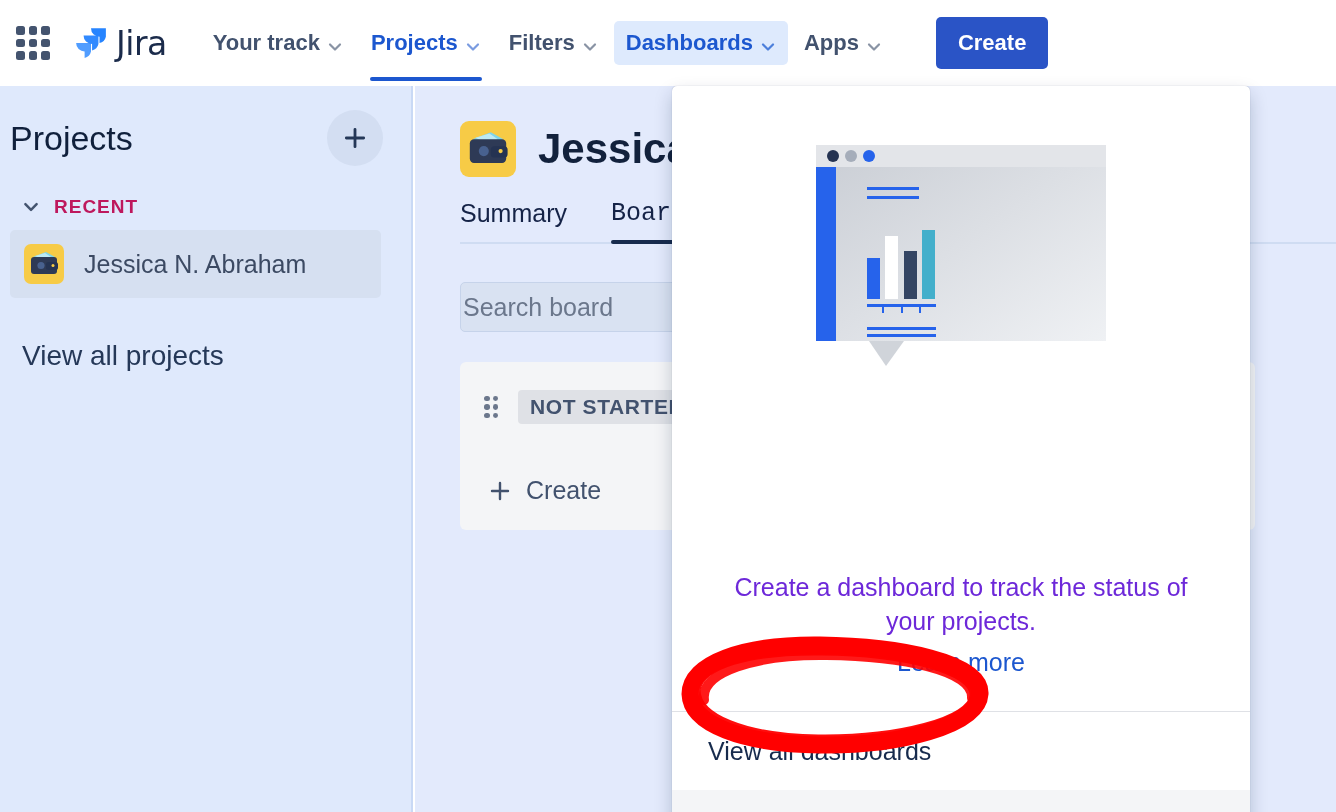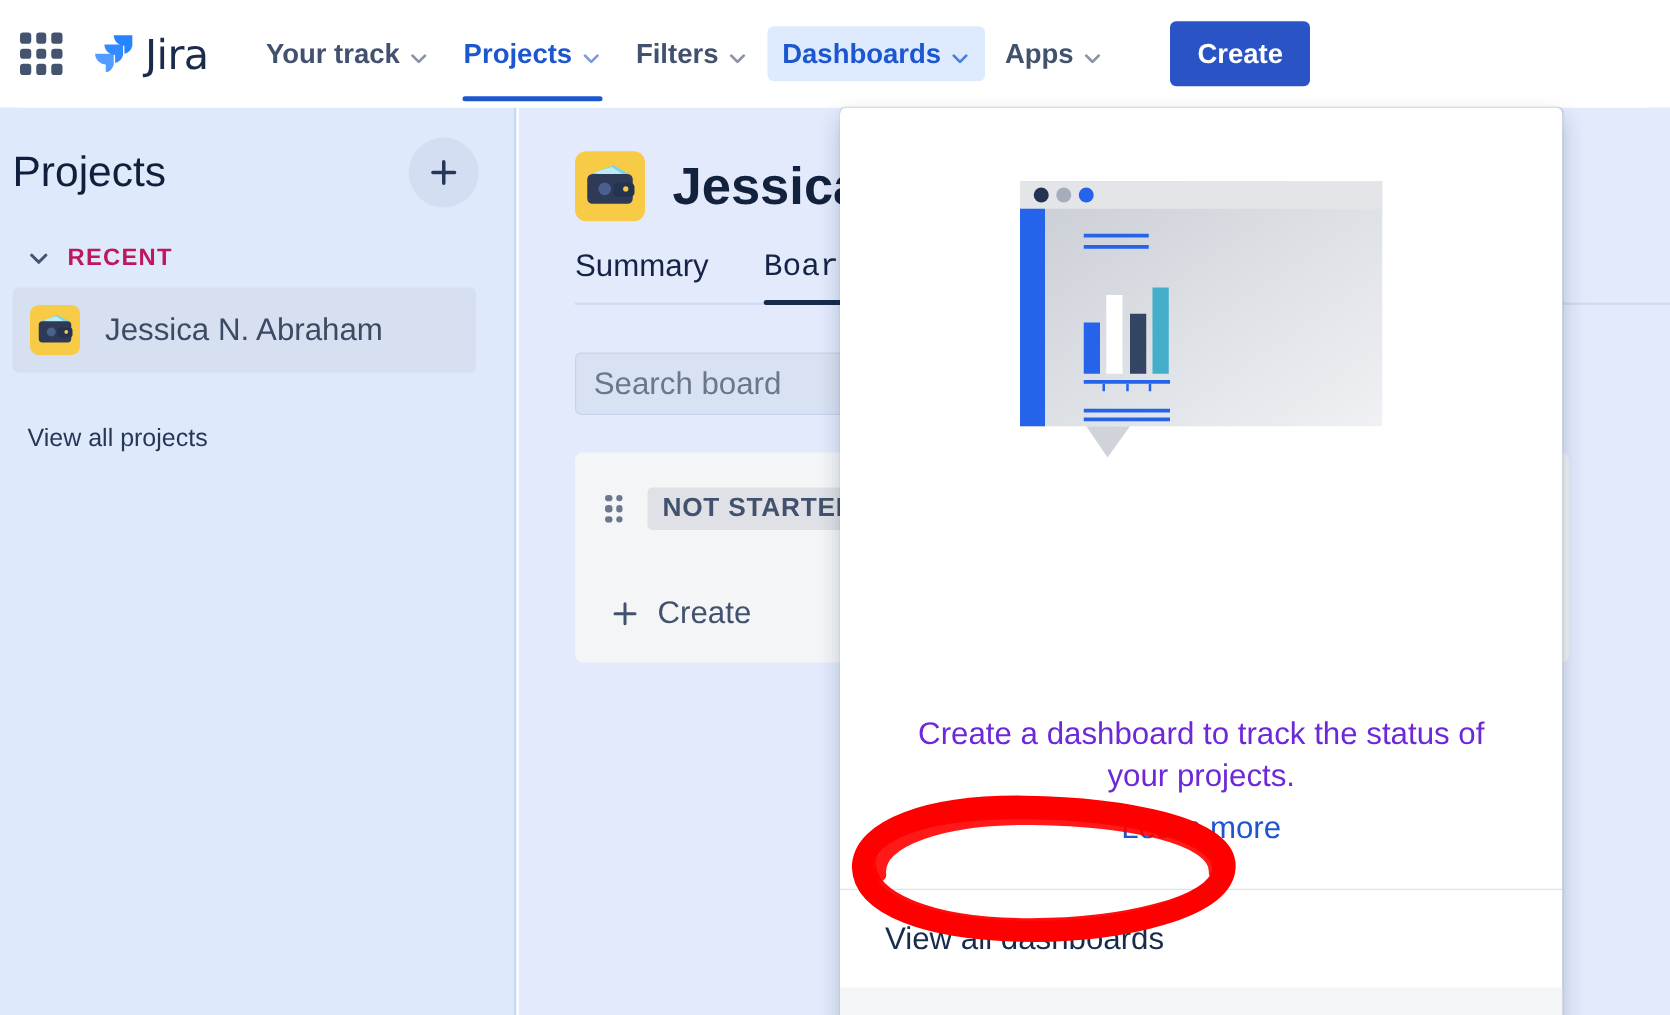--- a/index.html
+++ b/index.html
@@ -90,21 +90,21 @@
     margin: 12px 30px 0 10px; padding: 14px 14px;
     border-radius: 5px; background: #D6E0F1; cursor: pointer;
   }
   .proj-avatar {
     width: 40px; height: 40px; border-radius: 7px; flex: 0 0 auto;
     background: #F7CB46; position: relative; overflow: hidden;
   }
   .proj-avatar svg { position: absolute; inset: 0; width: 100%; height: 100%; }
   .sb-item-label { font-size: 25px; color: #3C4A63; }
   .sb-link {
-    margin: 42px 0 0 22px; font-size: 20px; color: #253858; cursor: pointer;
+    margin: 42px 0 0 22px; font-size: 28px; color: #253858; cursor: pointer;
   }
 
   
   .main {
     position: absolute; left: 415px; top: 86px; width: 921px; height: 726px;
     background: #E3EAFC;
   }
   .proj-head {
     display: flex; align-items: center; gap: 22px; padding: 35px 0 0 45px;
   }
@@ -124,21 +124,21 @@
   }
   .tab.active { font-weight: 400; font-family: Liberation Mono, monospace; }
   .tab.active::after {
     content: ""; position: absolute; left: 0; right: 0; bottom: -2px;
     height: 4px; background: #172B4D; border-radius: 2px;
   }
   .search-wrap { margin: 38px 0 0 45px; }
   .search-input {
     width: 310px; height: 50px; border-radius: 5px;
     background: #D9E2F2; border: 1px solid #C6D3EA;
-    font-size: 25px; color: #5E6C84; padding: 0 14px;
+    font-size: 25px; color: #5E6C84; padding: 0 2px;
     font-family: "Liberation Sans", sans-serif;
   }
   .search-input::placeholder { color: #6B778C; }
 
   .board-card {
     margin: 30px 0 0 45px; width: 795px; height: 168px;
     background: #F4F5F7; border-radius: 6px; padding: 28px 24px;
   }
   .card-row { display: flex; align-items: center; gap: 20px; }
   .drag-handle {

